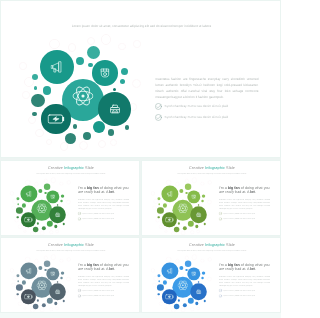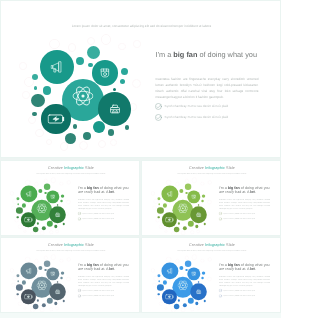--- a/index.html
+++ b/index.html
@@ -148,21 +148,20 @@
             <span class="ic" style="width:17.0px;height:17.0px;margin-left:0px;margin-top:0px;color:#eafaf6">
               <svg viewBox="0 0 24 24" fill="none" stroke="currentColor" stroke-width="1.25" stroke-linecap="round" stroke-linejoin="round">
                 <rect x="0.9" y="6.3" width="20.3" height="11.4" rx="2.3"></rect>
                 <path d="M22.6 9.8v4.4" stroke-width="2.2"></path>
                 <path d="M12.3 8.9 7.6 12.4l4.3 0.6-1.4 2.2 5.9-3.6-4.3-0.6z" fill="currentColor" stroke-width="0.7"></path>
               </svg>
             </span>
           </div>
 </div>
 <div class="headline">
-          <div class="hl-line"><span>I'm a </span><b>big fan</b><span> of doing what you</span></div>
         </div>
 <div class="body-copy">Insectetus fashion are fingerstache everyday carry shoreditch unterred lumen authentic brooklyn YOLO heirloom kogi cold-pressed kickstarter. Kitsch authentic offal narwhal viral etsy four loko selvage normcore messenger bag put a bird on it fashion gastropub.</div>
 <div class="bullets">
 <div class="bullet">
             <span class="chk" style="color:var(--chk)">
               <svg viewBox="0 0 24 24" fill="none" stroke="currentColor" stroke-width="1.45" stroke-linecap="round" stroke-linejoin="round">
                 <circle cx="12" cy="12" r="10.5"></circle>
                 <path d="M6.9 13.0l3.6 3.6 9.6-10.0"></path>
               </svg>
             </span>

